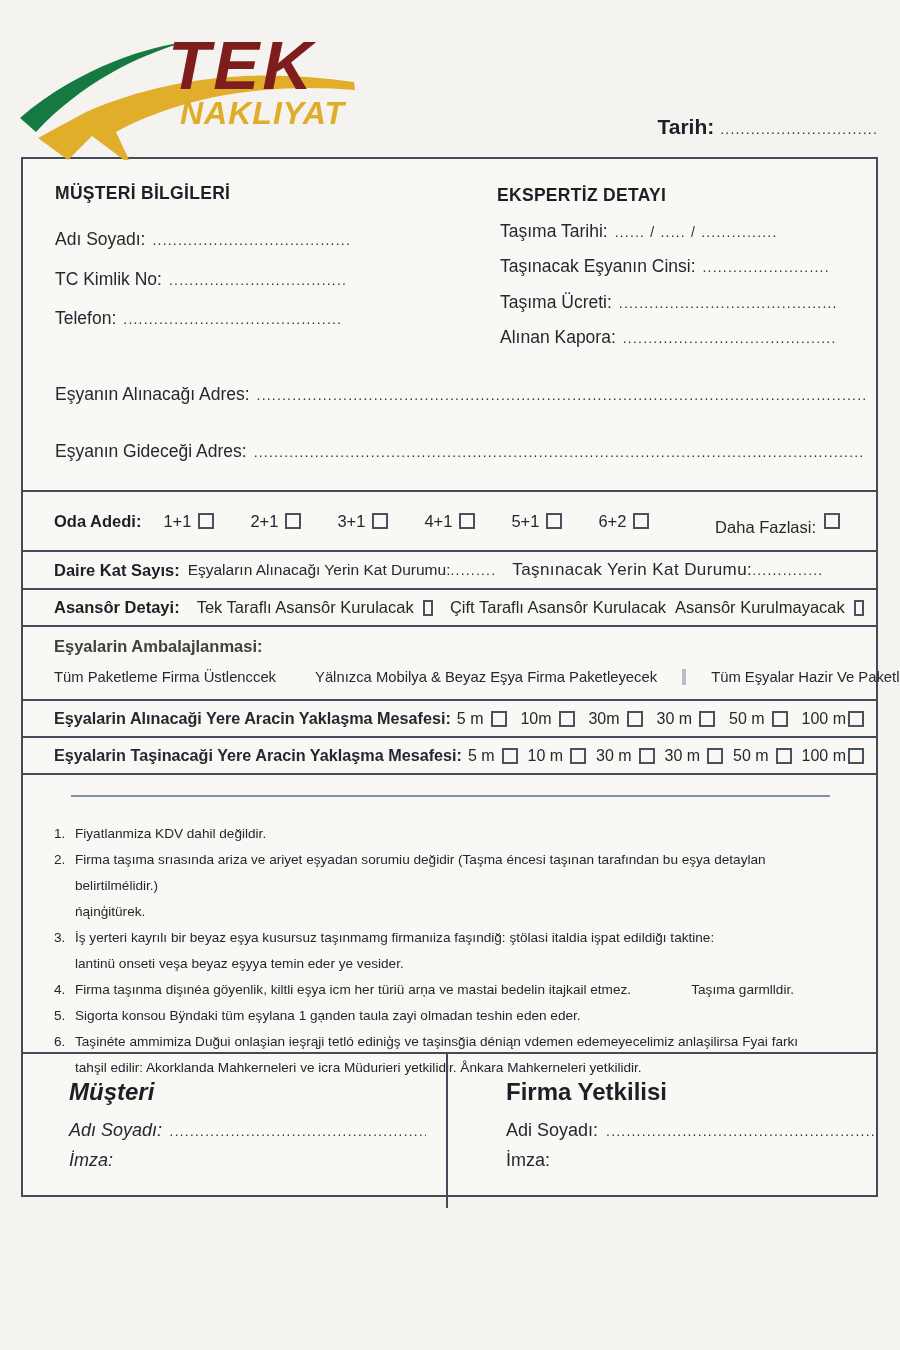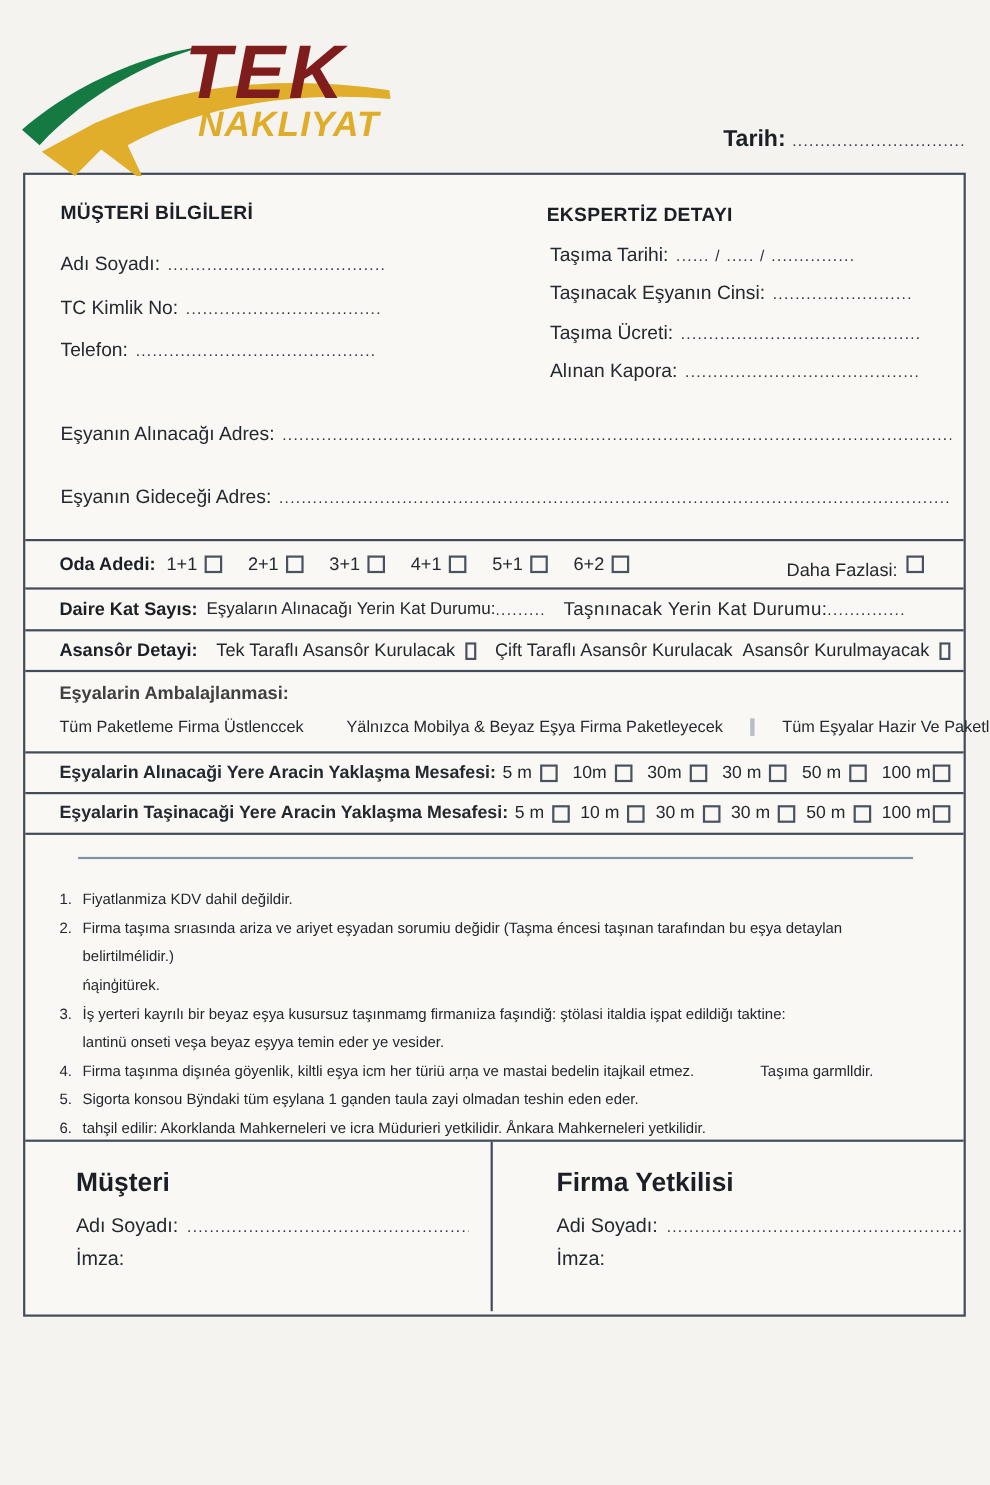--- a/index.html
+++ b/index.html
@@ -62,22 +62,22 @@
   }
   .row .lbl{font-weight:700;color:#1c2026;margin-right:8px;}
   .cb{
     display:inline-block;width:16px;height:16px;
     border:2px solid #4a515f;background:#f9f8f5;
     vertical-align:-2px;box-sizing:border-box;
   }
   .cb.light{border-color:#b7bec7;}
   .opt{display:inline-flex;align-items:center;gap:7px;}
   
-  .row-rooms{height:44px;}
-  .row-rooms .opts{display:flex;gap:23px;margin-left:2px;}
+  .row-rooms{height:60px;}
+  .row-rooms .opts{display:flex;gap:36px;margin-left:14px;}
   .row-rooms .more{margin-left:auto;padding-right:24px;display:inline-flex;gap:8px;align-items:center;}
   .row-rooms .more .mlbl{font-weight:700;font-weight:normal;margin-top:13px;}
   
   .row-floors{height:38px;font-size:15.5px;}
   .row-floors .to-lbl{font-size:17px;letter-spacing:0.4px;margin-left:16px;}
   
   .row-elev{height:37px;font-size:16.5px;gap:9px;}
   
   .sec-pack{border-top:2px solid #434a58;box-sizing:border-box;height:74px;padding:10px 8px 0 31px;}
   .sec-pack .ptitle{font-weight:700;font-size:16.5px;color:#404040;}
@@ -91,21 +91,21 @@
   .sec-terms{border-top:2px solid #434a58;box-sizing:border-box;height:279px;}
   .rule{height:2px;background:#8391a4;margin:20px 46px 24px 48px;}
   .terms{padding:0 40px 0 31px;font-size:13.6px;line-height:26px;color:#23272e;}
   .term{display:flex;}
   .term .tnum{width:21px;flex:none;}
   .term .tlines{flex:1;}
   .tline{white-space:pre-wrap;}
   
   .sec-sign{border-top:2px solid #434a58;box-sizing:border-box;height:156px;display:flex;}
   .sign-box{box-sizing:border-box;padding:24px 20px 0 46px;}
-  .sign-box.left{width:425px;border-right:2px solid #434a58;}
+  .sign-box.left{width:425px;border-right:2px solid #434a58;font-style:italic;}
   .sign-box.right{flex:1;padding-left:58px;}
   .sign-title{font-size:24px;font-weight:700;color:#1c2026;}
   .sign-row{display:flex;align-items:baseline;gap:8px;font-size:18px;margin-top:14px;white-space:nowrap;}
   .sign-imza{font-size:18px;margin-top:9px;}
 </style>
 </head>
 <body>
 
 <div class="header">
   <svg class="logo-svg" width="360" height="140" viewBox="0 0 360 140">
@@ -311,20 +311,21 @@
         <span class="tnum">4.</span>
         <span class="tlines"><span class="tline">Firma taşınma dişınéa göyenlik, kiltli eşya icm her türiü arņa ve mastai bedelin itajkail etmez.                Taşıma garmlldir.</span></span>
       </div>
       <div class="term">
         <span class="tnum">5.</span>
         <span class="tlines"><span class="tline">Sigorta konsou Bÿndaki tüm eşylana 1 gạnden taula zayi olmadan teshin eden eder.</span></span>
       </div>
       <div class="term">
         <span class="tnum">6.</span>
         <span class="tlines">
+          <div class="tline">Taşinéte ammimiza Duğui onlaşian ieşrąji tetló ediniģş ve taşinsğia déniąn vdemen edemeyecelimiz anlaşilirsa Fyai farkı</div>
           <div class="tline">tahşil edilir: Akorklanda Mahkerneleri ve icra Müdurieri yetkilidir. Ånkara Mahkerneleri yetkilidir.</div>
         </span>
       </div>
     </div>
   </div>
 
   <div class="sec-sign">
     <div class="sign-box left">
       <div class="sign-title">Müşteri</div>
       <div class="sign-row">

